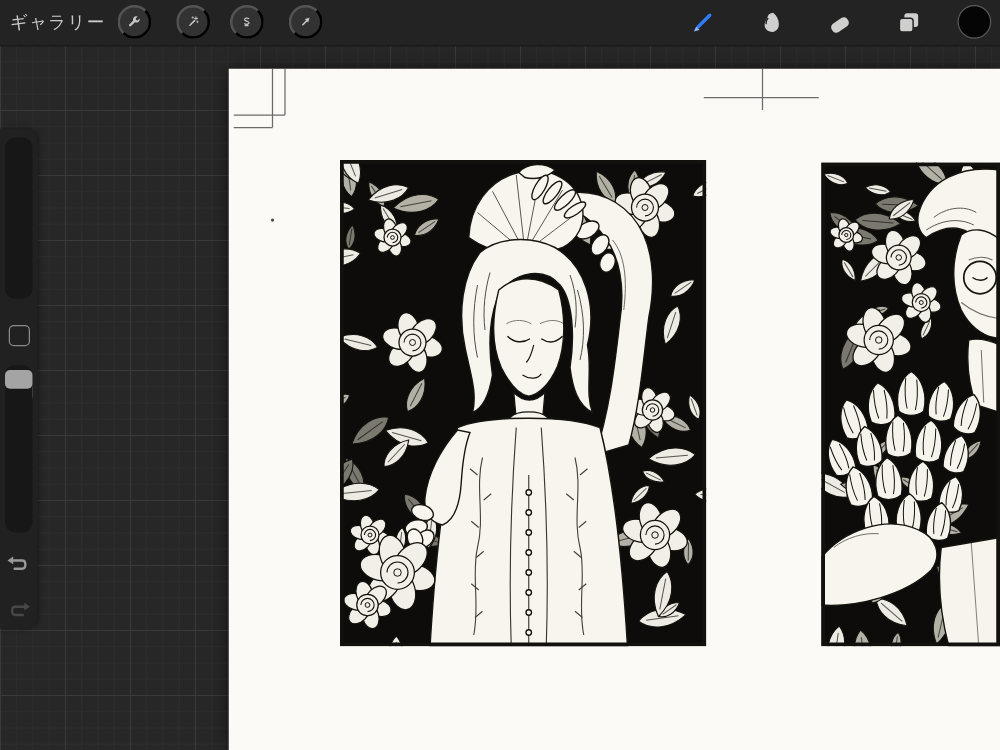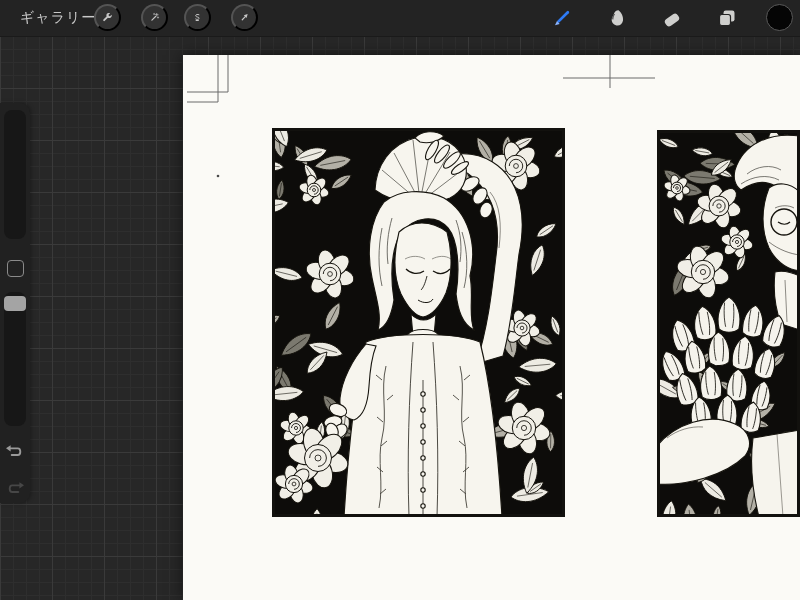--- a/index.html
+++ b/index.html
@@ -19,21 +19,21 @@
       linear-gradient(90deg,#2e2e2e 1px,transparent 1px);
     background-size:52px 52px,52px 52px,13px 13px,13px 13px;
   }
   
   .topbar{
     position:absolute;left:0;top:0;width:800px;height:36px;
     background:#232323;border-bottom:1px solid #1a1a1a;z-index:30;
     display:flex;align-items:center;
   }
   .gallery-btn{
-    margin-left:20px;font-size:14px;letter-spacing:1px;color:#c9c9c9;
+    margin-left:8px;font-size:14px;letter-spacing:1px;color:#c9c9c9;
     background:none;border:none;padding:0;cursor:pointer;
     font-family:"Liberation Sans","DejaVu Sans",sans-serif;
   }
   .tool-circle{
     position:absolute;top:4px;width:27px;height:27px;border-radius:50%;
     background:#323232;display:flex;align-items:center;justify-content:center;
   }
   .tool-plain{
     position:absolute;top:4px;width:28px;height:28px;
     display:flex;align-items:center;justify-content:center;background:none;border:none;padding:0;

